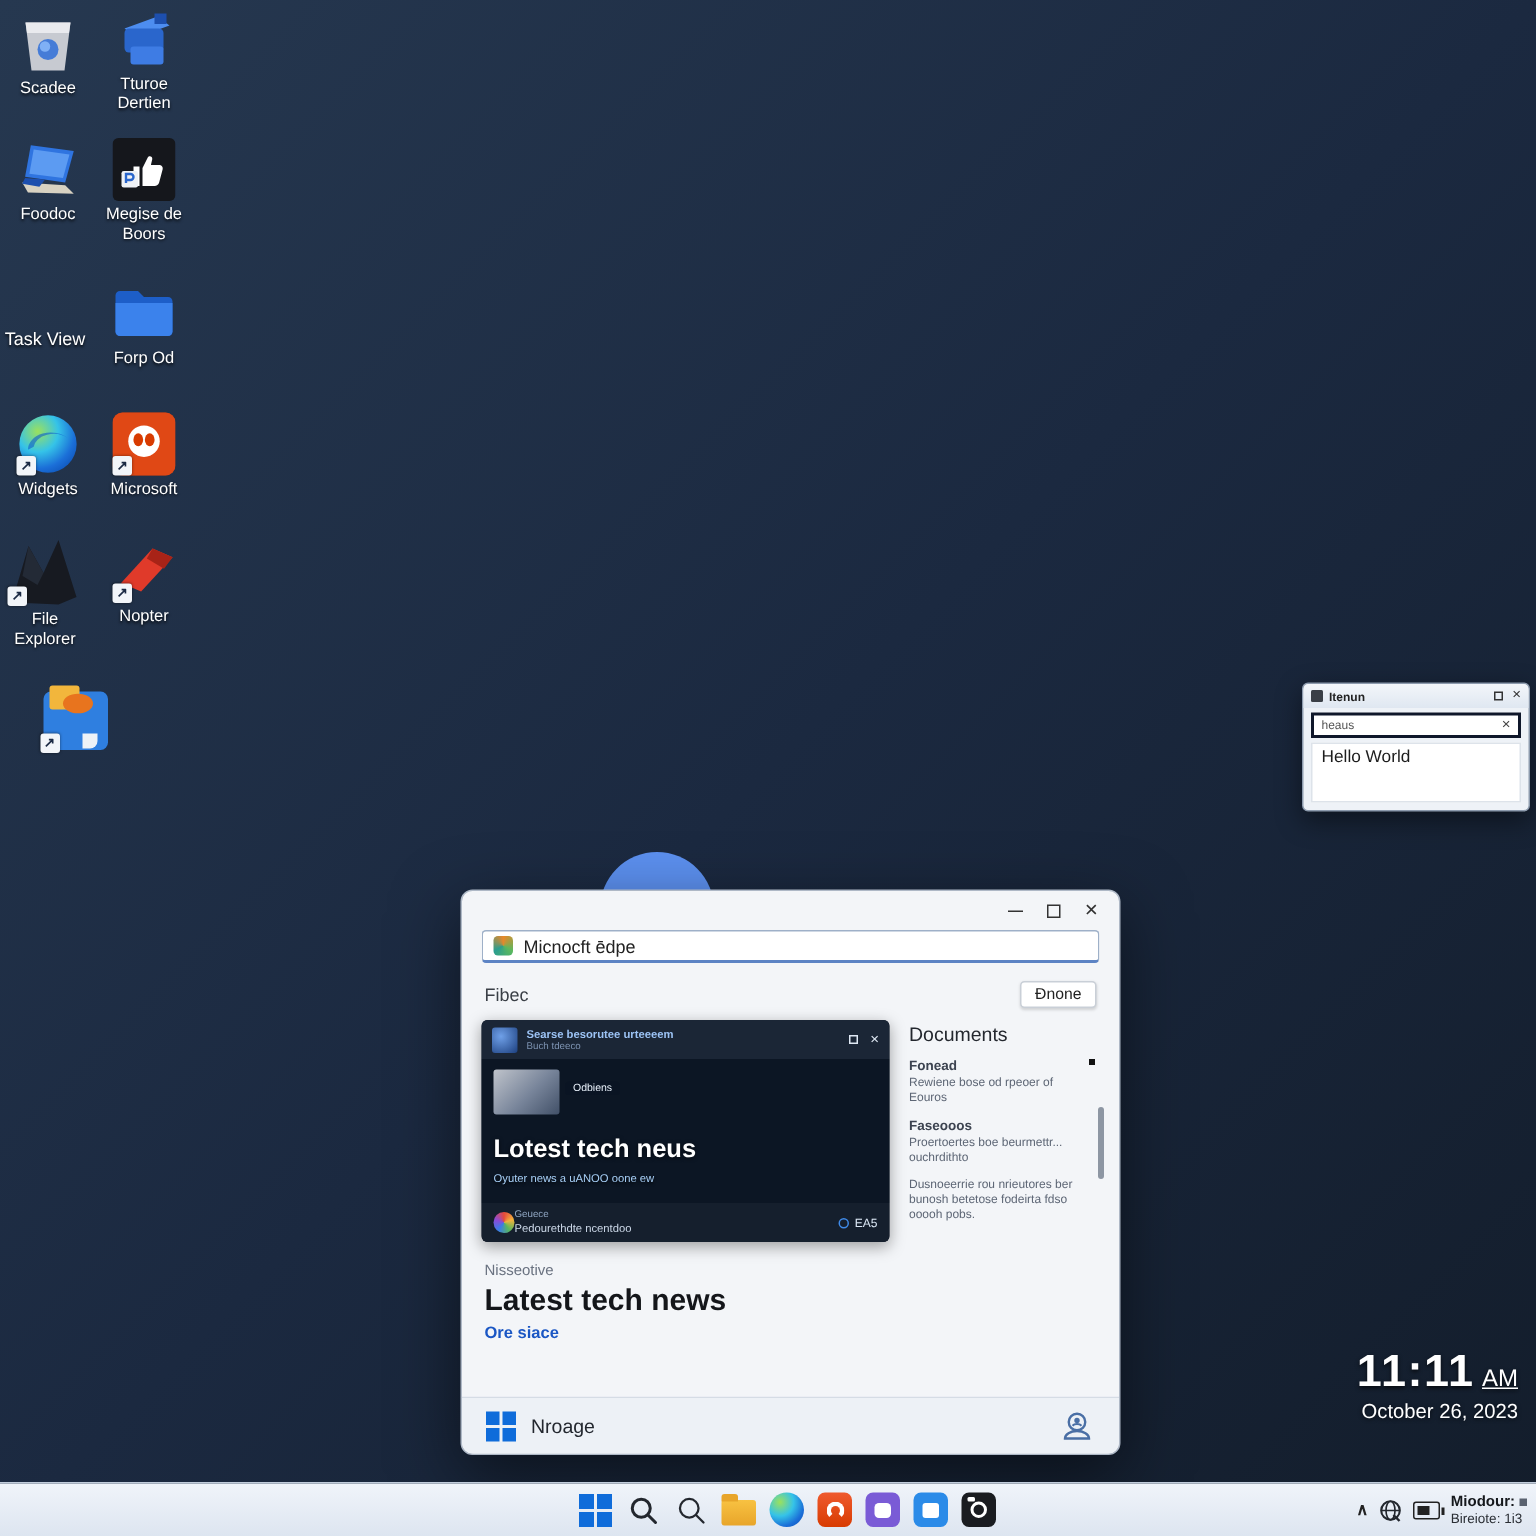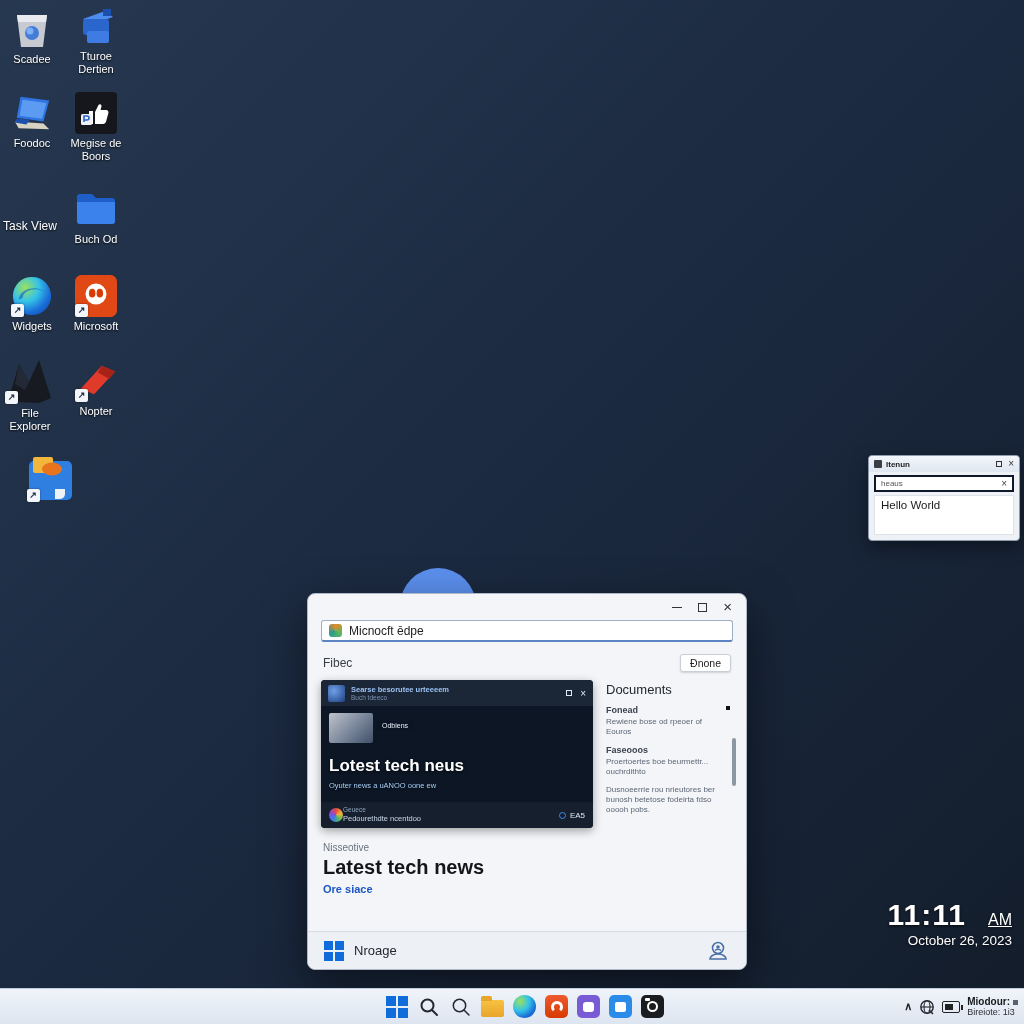--- a/index.html
+++ b/index.html
@@ -16,21 +16,21 @@
   .dlabel { color:#fff; font-size:11px; text-align:center; line-height:1.15;
             text-shadow:0 1px 2px rgba(0,0,0,.85); max-width:62px; }
   .sc-arrow { position:absolute; left:0; bottom:0; width:13px; height:13px; background:#f2f5f9;
               border-radius:2px; font-size:9px; line-height:13px; text-align:center; color:#1b2a44;
               box-shadow:0 0 2px rgba(0,0,0,.5); font-weight:bold; }
 
   
   .clock { position:absolute; right:12px; top:898px; text-align:right; color:#fff;
            text-shadow:0 1px 3px rgba(0,0,0,.7); }
   .clock .time { font-size:30px; font-weight:600; letter-spacing:1px; }
-  .clock .mer { font-size:16px; font-weight:400; margin-left:22px;text-decoration:underline; }
+  .clock .mer { font-size:16px; font-weight:400; margin-left:5px;text-decoration:underline; }
   .clock .date { font-size:13.5px; margin-top:1px; }
 
   
   .notepad { position:absolute; left:868px; top:455px; width:152px; height:86px;
              background:#eef2f7; border:1px solid #8d9bae; border-radius:4px;
              box-shadow:0 6px 18px rgba(0,0,0,.45); }
   .np-titlebar { height:16px; display:flex; align-items:center; gap:4px; padding:0 5px;
                  background:linear-gradient(#f3f6fa,#dfe7f1); border-radius:4px 4px 0 0; }
   .np-appicon { width:8px; height:8px; background:#3a3f46; border-radius:1px; }
   .np-title { font-size:8px; font-weight:bold; color:#222; flex:1; }
@@ -250,21 +250,21 @@
   <div class="dlabel" style="font-size:12px">Task View</div>
 </div>
 
 <div class="dicon" style="left:66px; top:188px">
   <div class="ibox">
     <svg width="42" height="36" viewBox="0 0 42 36">
       <path d="M2 6 a3 3 0 0 1 3-3 h12 l4 4 h16 a3 3 0 0 1 3 3 v20 a3 3 0 0 1-3 3 H5 a3 3 0 0 1-3-3 z" fill="#1d5ec8"></path>
       <path d="M2 11 h38 v19 a3 3 0 0 1-3 3 H5 a3 3 0 0 1-3-3 z" fill="#3b82ec"></path>
     </svg>
   </div>
-  <div class="dlabel">Buch Od</div>
+  <div class="dlabel">Forp Od</div>
 </div>
 
 <div class="dicon" style="left:2px; top:275px">
   <div class="ibox">
     <svg width="44" height="44" viewBox="0 0 44 44">
       <defs>
           <radialGradient id="eg" cx="0.32" cy="0.28" r="0.9">
         <stop offset="0" stop-color="#9be15d"></stop>
             <stop offset="0.4" stop-color="#35c3e8"></stop>
         <stop offset="0.72" stop-color="#1b6fd8"></stop>

